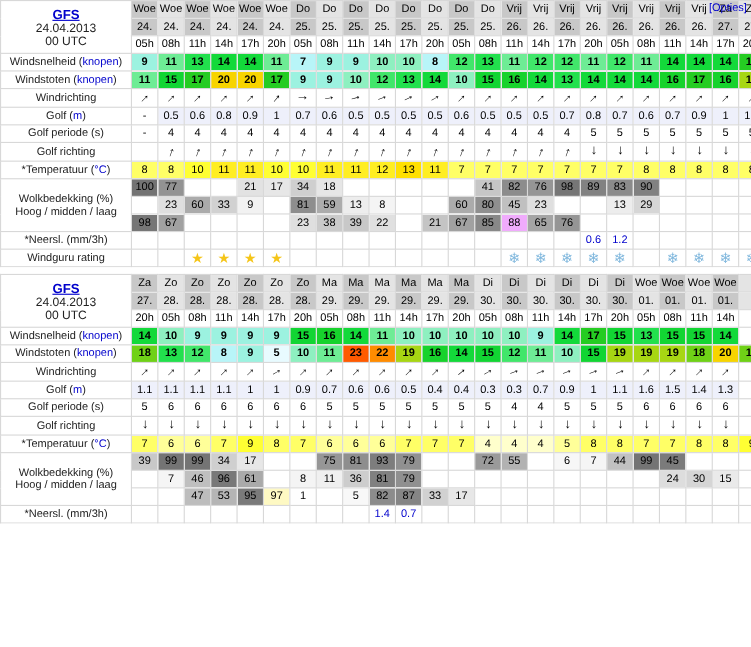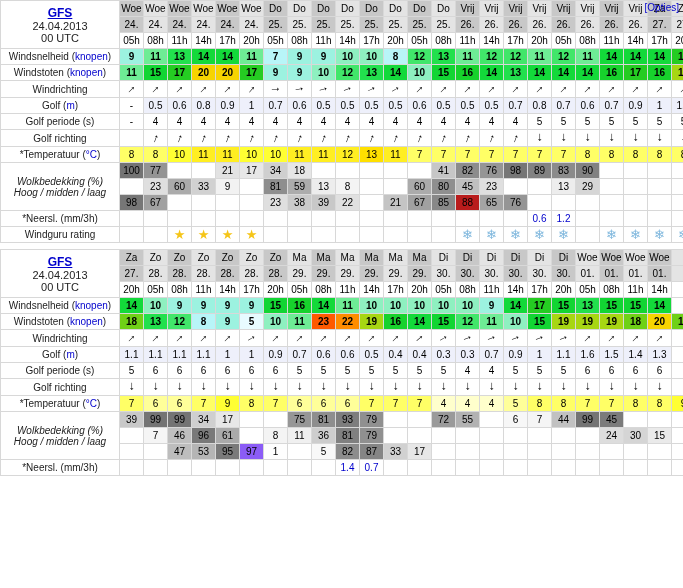--- a/index.html
+++ b/index.html
@@ -21,21 +21,21 @@
   .gfs{text-align:center;font-weight:bold;color:#0000cc;text-decoration:underline;font-size:12px;}
   .datecell{text-align:center;font-size:11px;}
   .dayhdr{background:#c8c8c8;font-size:10px;}
   .dayhdr.alt{background:#e4e4e4;}
   .hourrow td{font-size:10px;background:#fff;}
   .arrow{display:inline-block;font-size:12px;line-height:12px;}
   .star{color:#f5c518;font-size:13px;line-height:13px;}
   .snow{color:#7fb7dd;font-size:13px;line-height:13px;}
   .leftblock{vertical-align:middle;}
   .tall{height:17px;}
-  .twoline{font-size:10px;line-height:11px;font-style:italic;}
+  .twoline{font-size:10px;line-height:11px;}
   .ratingrow td{height:30px;}
   .bluelink{color:#0000cc;}
 </style>
 </head>
 <body>
 
 <div id="wrap">
   <div class="opties"><a>[Opties]</a></div>
 
   <div id="tables">
@@ -374,21 +374,21 @@
             <td class="cellw" style="background:#ffffff;"></td>
             <td class="cellw" style="background:#ffffff;"></td>
             <td class="cellw" style="background:rgb(223,223,223);">23</td>
             <td class="cellw" style="background:rgb(202,202,202);">38</td>
             <td class="cellw" style="background:rgb(200,200,200);">39</td>
             <td class="cellw" style="background:rgb(224,224,224);">22</td>
             <td class="cellw" style="background:#ffffff;"></td>
             <td class="cellw" style="background:rgb(196,196,196);">21</td>
             <td class="cellw" style="background:rgb(161,161,161);">67</td>
             <td class="cellw" style="background:rgb(136,136,136);">85</td>
-            <td class="cellw" style="background:#b91c1c;">88</td>
+            <td class="cellw" style="background:#f0abfc;">88</td>
             <td class="cellw" style="background:rgb(164,164,164);">65</td>
             <td class="cellw" style="background:rgb(149,149,149);">76</td>
             <td class="cellw" style="background:#ffffff;"></td>
             <td class="cellw" style="background:#ffffff;"></td>
             <td class="cellw" style="background:#ffffff;"></td>
             <td class="cellw" style="background:#ffffff;"></td>
             <td class="cellw" style="background:#ffffff;"></td>
             <td class="cellw" style="background:#ffffff;"></td>
             <td class="cellw" style="background:#ffffff;"></td>
           </tr>
@@ -775,21 +775,21 @@
             <td class="cellw" style="background:rgb(213,213,213);">30</td>
             <td class="cellw" style="background:rgb(234,234,234);">15</td>
             <td class="cellw" style="background:#ffffff;"></td>
           </tr>
           <tr>
             <td class="cellw" style="background:#ffffff;"></td>
             <td class="cellw" style="background:#ffffff;"></td>
             <td class="cellw" style="background:rgb(189,189,189);">47</td>
             <td class="cellw" style="background:rgb(181,181,181);">53</td>
             <td class="cellw" style="background:rgb(122,122,122);">95</td>
-            <td class="cellw" style="background:#8b5cf6;">97</td>
+            <td class="cellw" style="background:#fef9c3;">97</td>
             <td class="cellw" style="background:rgb(254,254,254);">1</td>
             <td class="cellw" style="background:#ffffff;"></td>
             <td class="cellw" style="background:rgb(248,248,248);">5</td>
             <td class="cellw" style="background:rgb(140,140,140);">82</td>
             <td class="cellw" style="background:rgb(133,133,133);">87</td>
             <td class="cellw" style="background:rgb(209,209,209);">33</td>
             <td class="cellw" style="background:rgb(231,231,231);">17</td>
             <td class="cellw" style="background:#ffffff;"></td>
             <td class="cellw" style="background:#ffffff;"></td>
             <td class="cellw" style="background:#ffffff;"></td>

